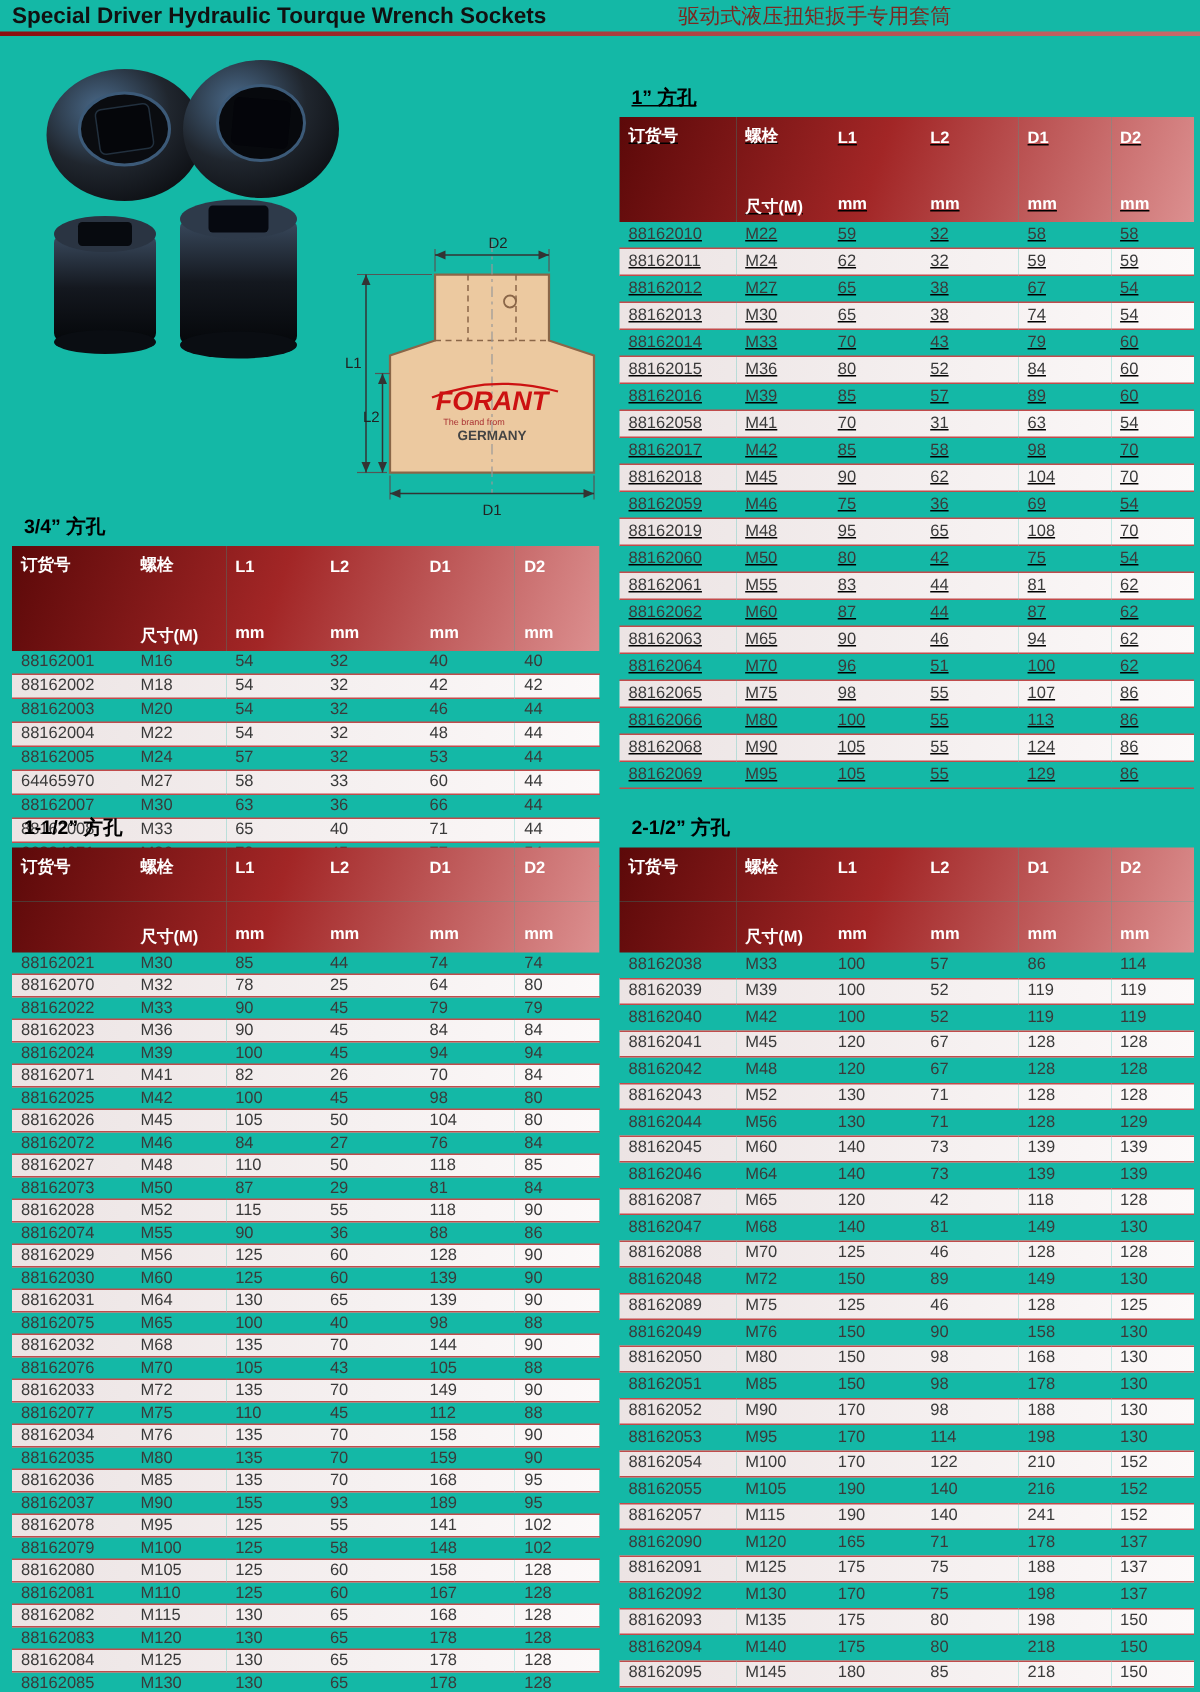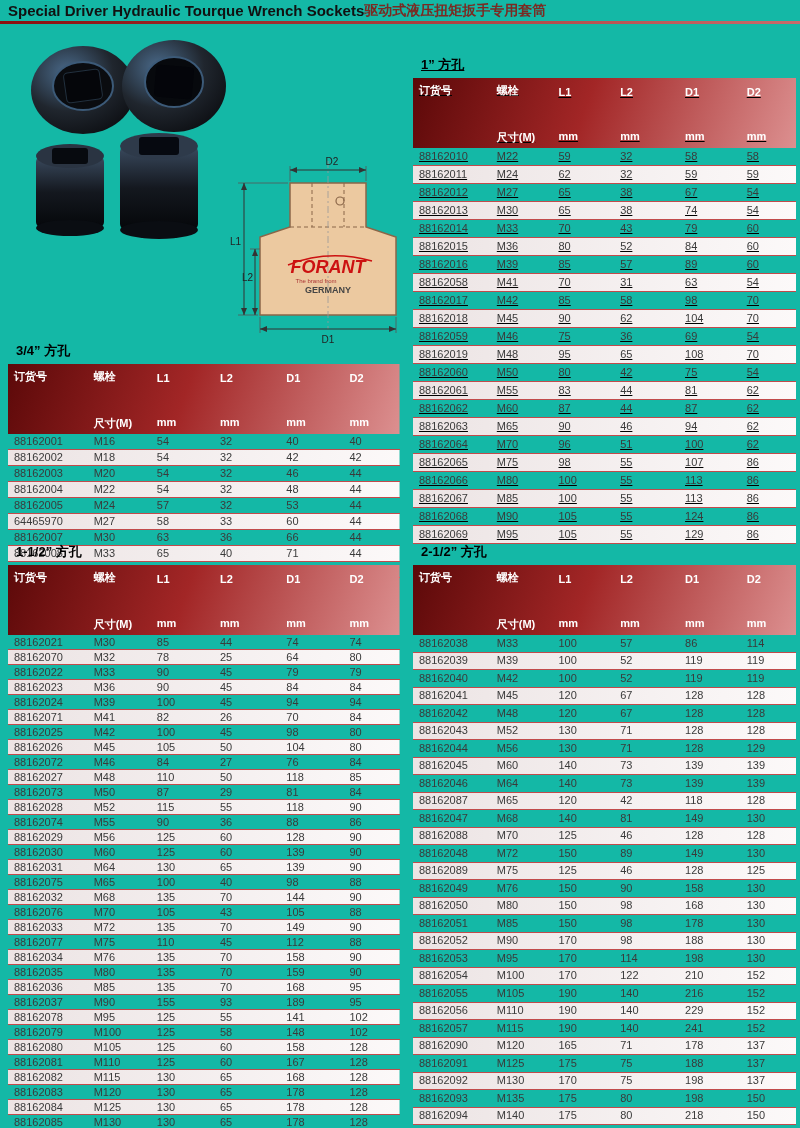--- a/index.html
+++ b/index.html
@@ -1,21 +1,21 @@
 <!DOCTYPE html>
 <html><head>
 <meta charset="utf-8">
 <style>
   html,body{margin:0;padding:0;background:#fff;}
   .page{position:relative;width:800px;height:1128px;background:#14b8a6;overflow:hidden;
         font-family:"Liberation Sans",sans-serif;}
   
   .header{position:absolute;left:0;top:0;width:100%;height:21px;display:flex;align-items:center;}
   .title-en{font-size:15px;font-weight:bold;color:#111;margin-left:8px;white-space:nowrap;}
-  .title-zh{font-size:14px;font-weight:bold;color:#7a2a22;white-space:nowrap;}
+  .title-zh{font-size:14px;font-weight:normal;color:#7a2a22;margin-left:88px;white-space:nowrap;}
   .header-rule{position:absolute;left:0;top:21px;width:100%;height:3px;
                background:linear-gradient(to right,#8b0f0f,#c96a6a);}
   
   .photo{position:absolute;left:8px;top:28px;width:225px;height:215px;}
   .diagram{position:absolute;left:228px;top:153px;width:186px;height:194px;}
   .tblock{position:absolute;}
   .b-1   {left:413px;top:56px;width:383px;text-decoration:underline;}
   .b-34  {left:8px;  top:342px;width:392px;}
   .b-112 {left:8px;  top:543px;width:392px;}
   .b-212 {left:413px;top:543px;width:383px;}
@@ -298,28 +298,20 @@
           </tr>
           <tr>
             <td>88162066</td>
             <td>M80</td>
             <td>100</td>
             <td>55</td>
             <td>113</td>
             <td>86</td>
           </tr>
           <tr>
-            <td>88162067</td>
-            <td>M85</td>
-            <td>100</td>
-            <td>55</td>
-            <td>113</td>
-            <td>86</td>
-          </tr>
-          <tr>
             <td>88162068</td>
             <td>M90</td>
             <td>105</td>
             <td>55</td>
             <td>124</td>
             <td>86</td>
           </tr>
           <tr>
             <td>88162069</td>
             <td>M95</td>
@@ -912,28 +904,20 @@
           </tr>
           <tr>
             <td>88162055</td>
             <td>M105</td>
             <td>190</td>
             <td>140</td>
             <td>216</td>
             <td>152</td>
           </tr>
           <tr>
-            <td>88162056</td>
-            <td>M110</td>
-            <td>190</td>
-            <td>140</td>
-            <td>229</td>
-            <td>152</td>
-          </tr>
-          <tr>
             <td>88162057</td>
             <td>M115</td>
             <td>190</td>
             <td>140</td>
             <td>241</td>
             <td>152</td>
           </tr>
           <tr>
             <td>88162090</td>
             <td>M120</td>

